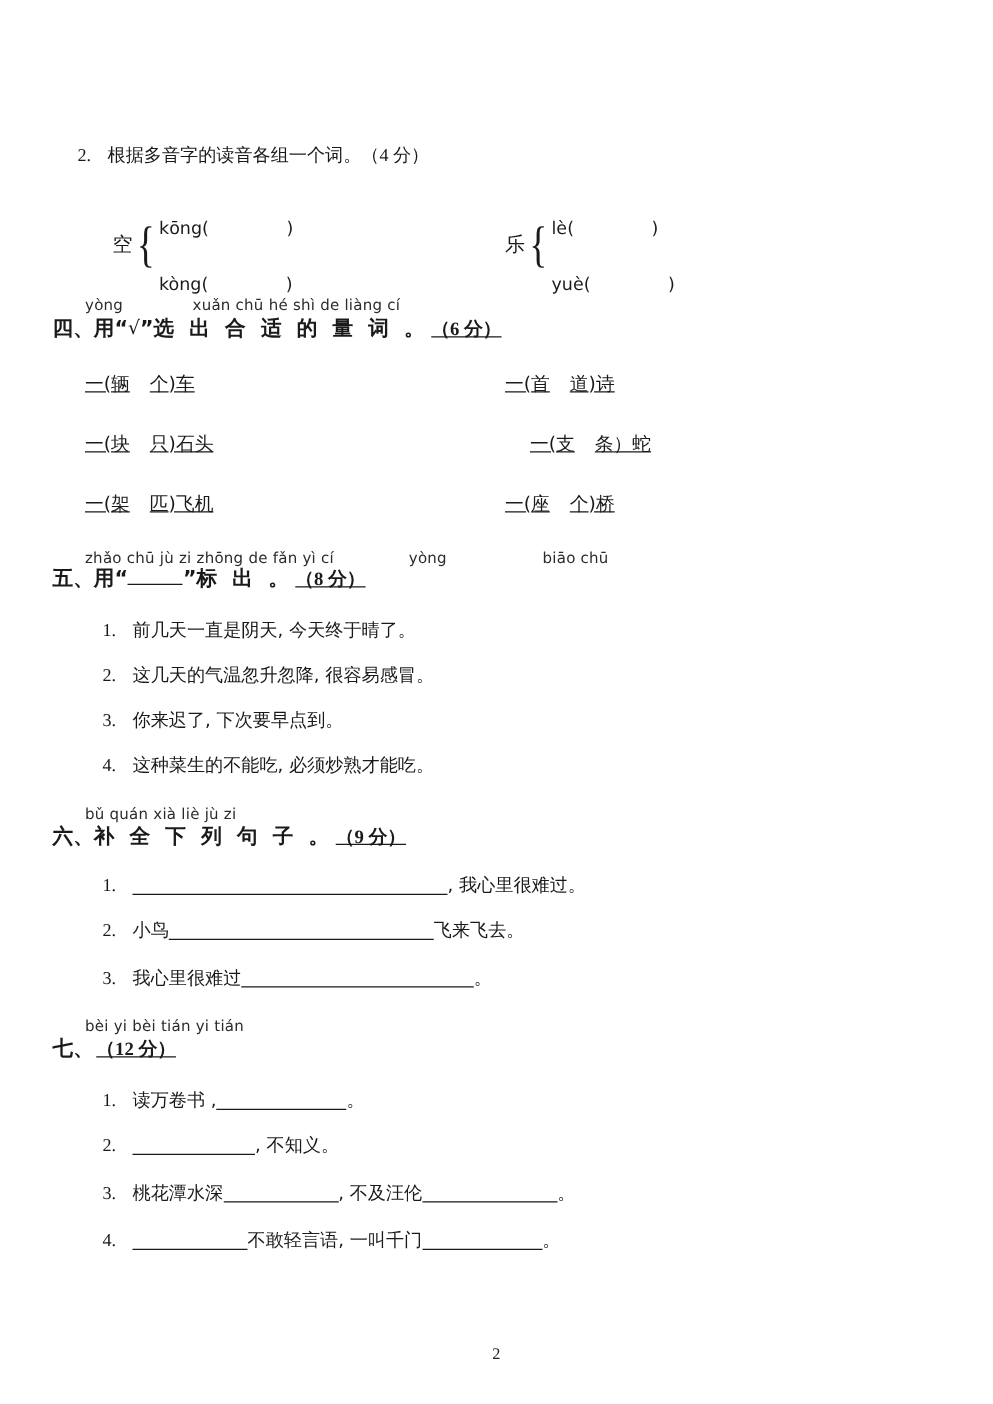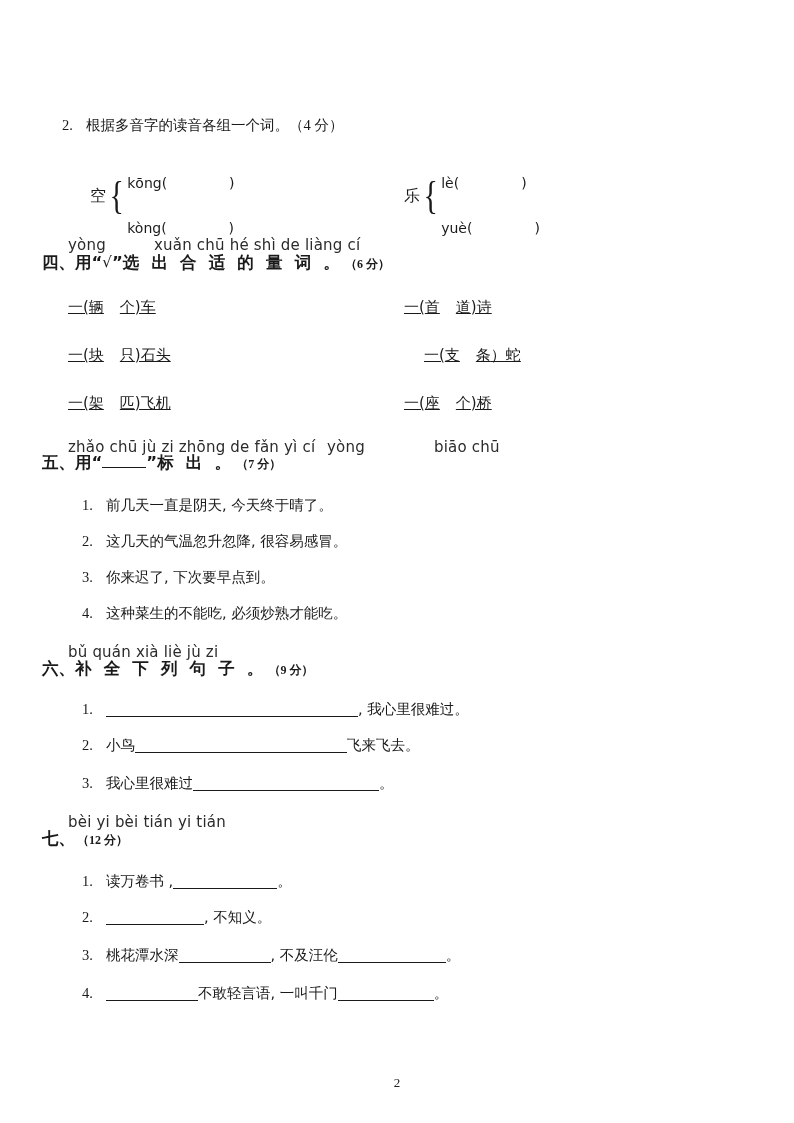--- a/index.html
+++ b/index.html
@@ -47,26 +47,27 @@
   .head-line .idx {
     letter-spacing: 0px;
   }
   .head-line .sp {
     letter-spacing: 3.2px;
   }
   .head-line .score {
     font-family: "Liberation Serif", "DejaVu Serif", serif;
     font-weight: bold;
     margin-left: 2px;
+    font-size: 15px;
+    text-decoration: underline;
+  }
+  .pinyin-row {
+    position: absolute;
+    font-family: "DejaVu Sans", "Liberation Sans", sans-serif;
     font-size: 12px;
-  }
-  .pinyin-row {
-    position: absolute;
-    font-family: "DejaVu Sans", "Liberation Sans", sans-serif;
-    font-size: 15px;
     line-height: 1;
     color: #2b2b2b;
     white-space: nowrap;
     letter-spacing: 0.2px;
   }
   .check-mark {
     display: inline-block;
     font-size: 15px;
     font-weight: normal;
     transform: translateY(-1px);
@@ -232,21 +233,21 @@
   <div class="pinyin-row" style="left:434px; top:440px;">biāo chū</div>
 
   <div class="section-head" style="top:455px;">
     <div class="head-line">
       <span class="idx">五、</span>
         <span>用</span>
         <span>“</span>
         <span class="blank-inline" style="width:44px;"></span>
         <span>”</span>
         <span class="sp">标 出 。</span>
-        <span class="score">（7 分）</span>
+        <span class="score">（8 分）</span>
     </div>
   </div>
 
   <div class="item" style="left:82px; top:498px;">
     <span class="marker num">1.</span>
     <span class="body cn">前几天一直是阴天, 今天终于晴了。</span>
   </div>
   <div class="item" style="left:82px; top:534px;">
     <span class="marker num">2.</span>
     <span class="body cn">这几天的气温忽升忽降, 很容易感冒。</span>

